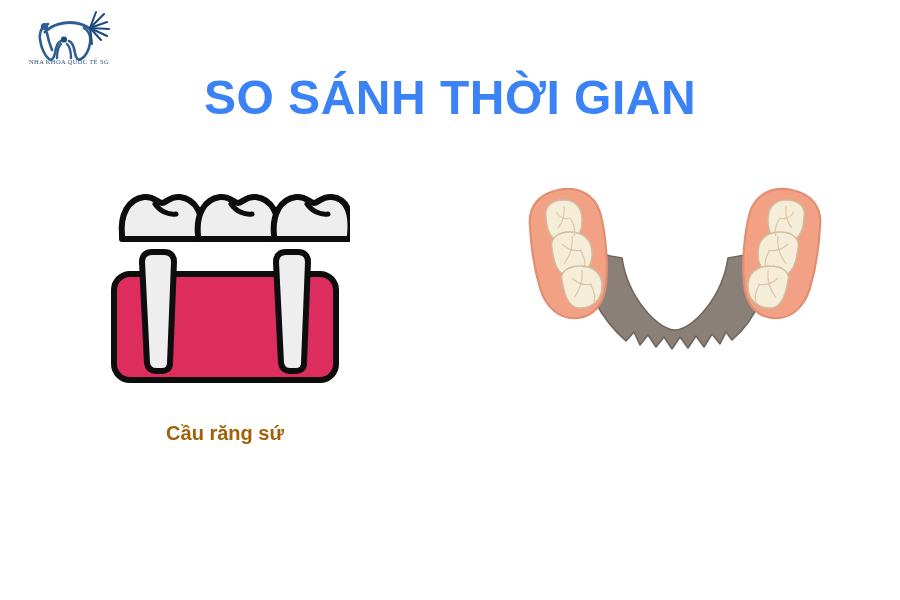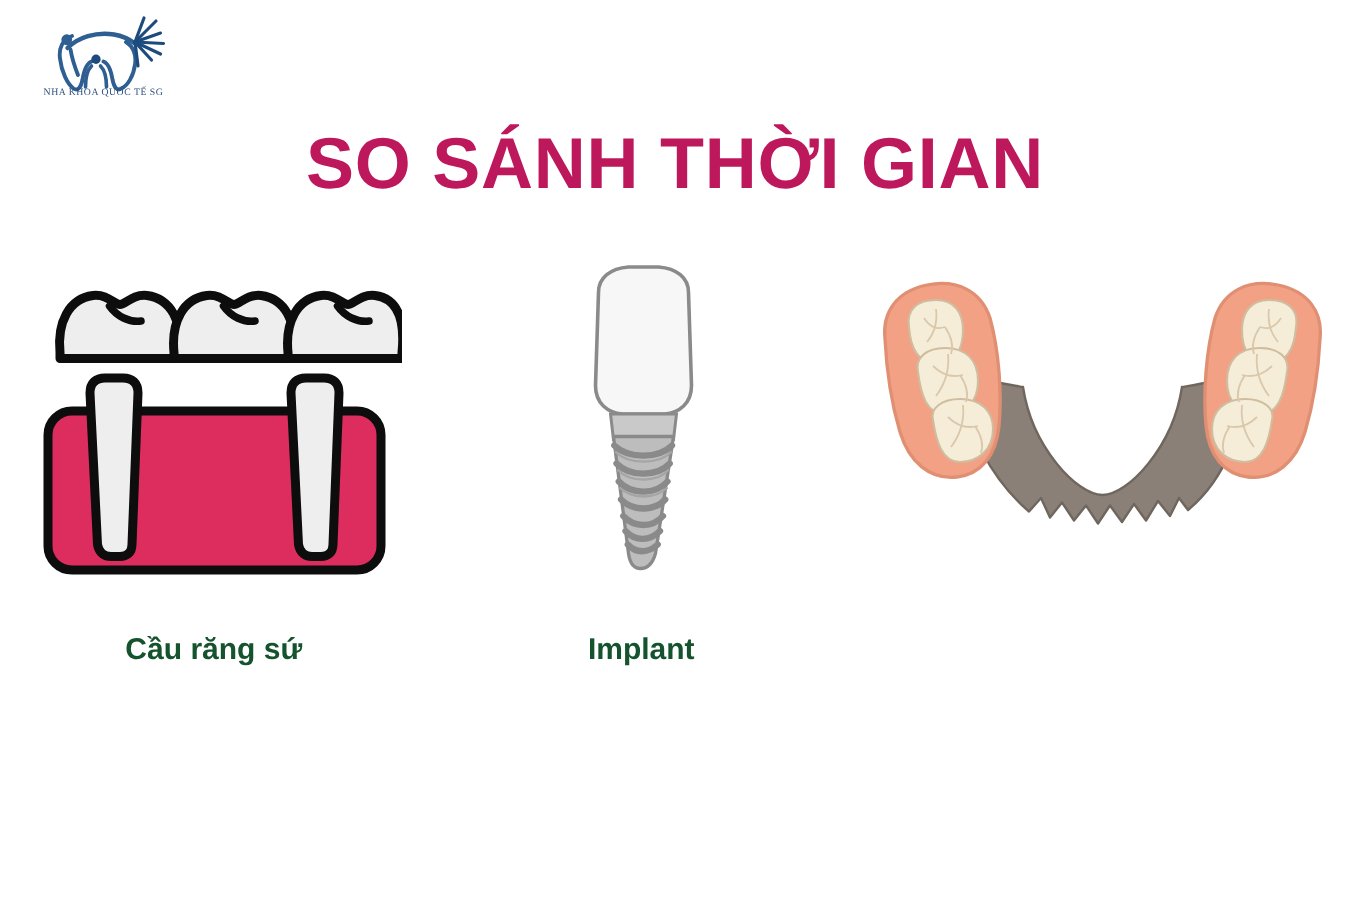--- a/index.html
+++ b/index.html
@@ -43,26 +43,26 @@
     letter-spacing: 0.35px;
     color: #2c4f7c;
     font-family: "Liberation Serif", serif;
     white-space: nowrap;
   }
 
   
   .page-title {
     position: absolute;
     left: 0;
-    top: 52px;
+    top: 40px;
     width: 900px;
     text-align: center;
     font-size: 48px;
     font-weight: bold;
-    color: #be185d;
+    color: #3b82f6;
     letter-spacing: 0.5px;
     line-height: 1.1;
   }
 
   
   .columns {
     position: absolute;
     left: 0;
     top: 160px;
     width: 900px;
@@ -80,21 +80,21 @@
   .illustration {
     height: 240px;
     display: flex;
     align-items: center;
     justify-content: center;
   }
   .column-label {
     margin-top: 22px;
     font-size: 20px;
     font-weight: bold;
-    color: #14532d;
+    color: #a16207;
     text-align: right;
     white-space: nowrap;
   }
 </style>
 </head>
 <body>
 
 <div id="infographic">
 
   <div class="brand-logo">
@@ -146,49 +146,20 @@
           <rect x="14" y="101" width="222" height="106" rx="16" ry="16" fill="#dd2d5e" stroke="#0d0d0d" stroke-width="6"></rect>
 
           <path d="M42 89 C42 82 46 79 52 79 L64 79 C70 79 74 82 74 89 L70 190 C70 196 66 198 62 198 L56 198 C52 198 48 196 47 190 Z" fill="#eeeeee" stroke="#0d0d0d" stroke-width="6" stroke-linejoin="round"></path>
 
           <path d="M176 89 C176 82 180 79 186 79 L198 79 C204 79 208 82 208 89 L204 190 C204 196 200 198 196 198 L190 198 C186 198 182 196 181 190 Z" fill="#eeeeee" stroke="#0d0d0d" stroke-width="6" stroke-linejoin="round"></path>
         </svg>
       </div>
       <div class="column-label">Cầu răng sứ</div>
     </div>
 
-    <div class="column">
-      <div class="illustration">
-        <svg width="130" height="215" viewBox="0 0 130 215">
-
-          <path d="M36 22 C36 12 44 6 56 5 L76 5 C88 6 96 12 96 22 L98 84 C98 96 90 102 80 103 L52 103 C42 102 34 96 34 84 Z" fill="#f7f7f7" stroke="#8a8a8a" stroke-width="2.4" stroke-linejoin="round"></path>
-
-          <path d="M44 103 L88 103 L86 120 L46 120 Z" fill="#c9c9c9" stroke="#8a8a8a" stroke-width="2"></path>
-
-          <path d="M46 118 L86 118 L74 196 C72 203 68 206 64 206 C60 206 57 203 56 196 Z" fill="#bdbdbd" stroke="#8a8a8a" stroke-width="2.2" stroke-linejoin="round"></path>
-
-          <g fill="none" stroke="#8a8a8a" stroke-width="4.2" stroke-linecap="round">
-            <path d="M46.5 124 C56 133 76 133 85 124"></path>
-            <path d="M48 136 C57 145 75 145 83.5 136"></path>
-            <path d="M49.5 148 C58 157 74 157 82 148"></path>
-            <path d="M51 160 C59 168 73 168 80.5 160"></path>
-            <path d="M52.5 171 C60 179 72 179 79 171"></path>
-            <path d="M54 181 C60.5 188 70 188 77 181"></path>
-            <path d="M55.5 190 C61 196 69 196 75.5 190"></path>
-          </g>
-
-          <g fill="none" stroke="#a5a5a5" stroke-width="1.6">
-            <path d="M47 128 C56 137 76 137 85 128"></path>
-            <path d="M48.5 140 C57 149 75 149 83 140"></path>
-            <path d="M50 152 C58 160 74 160 82 152"></path>
-          </g>
-        </svg>
-      </div>
-      <div class="column-label">Implant</div>
-    </div>
 
     <div class="column">
       <div class="illustration">
         <svg width="330" height="200" viewBox="0 0 330 200">
 
           <path d="M72 68 C86 74 100 76 112 78
                    C118 118 148 150 165 150
                    C182 150 212 118 218 78
                    C230 76 244 74 258 68
                    C262 104 246 140 222 160

